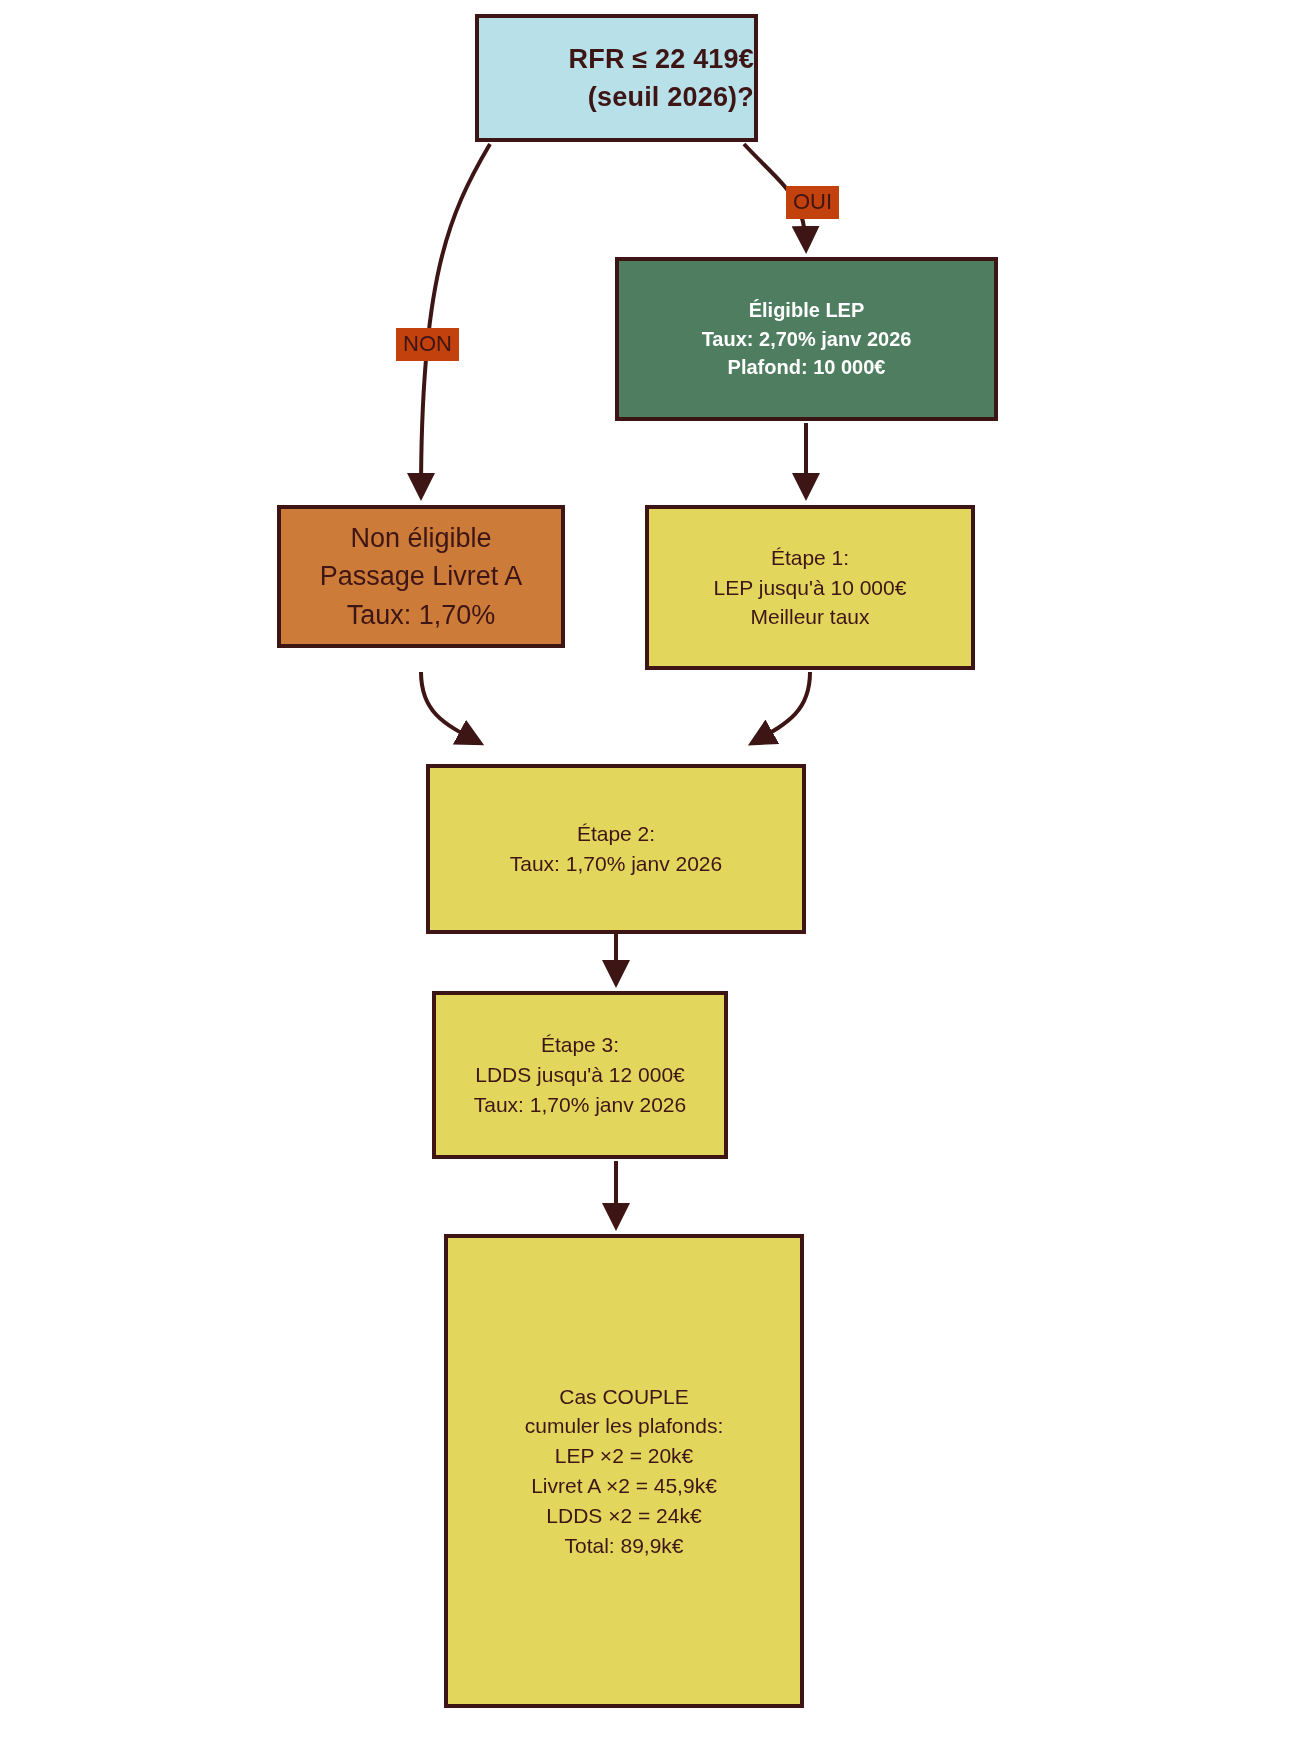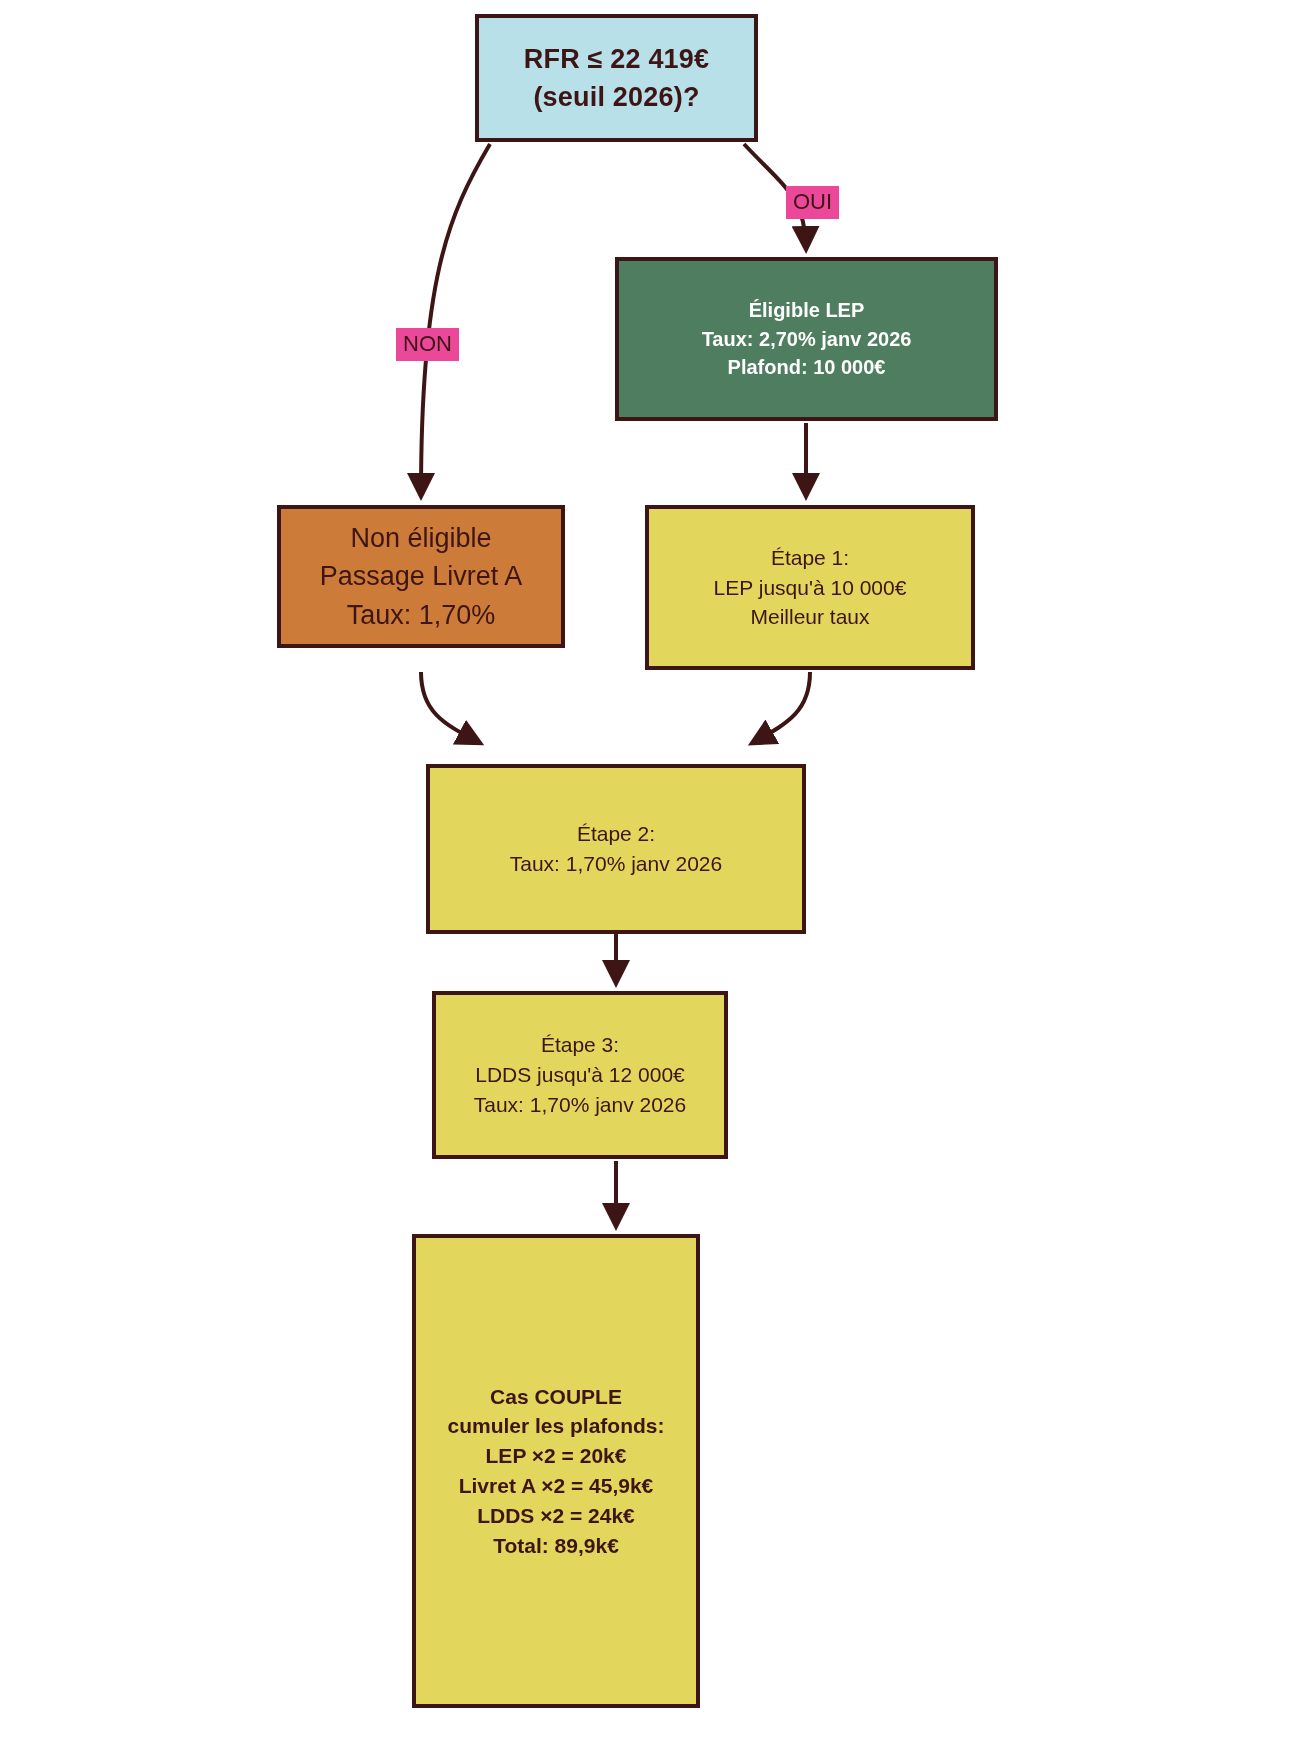--- a/index.html
+++ b/index.html
@@ -57,32 +57,32 @@
   }
   .n-orange {
     background: #cd7b38;
     font-size: 27px;
   }
   .n-yellow {
     background: #e2d65d;
     font-size: 21px;
   }
   
-  #node-decision { left: 475px; top: 14px;   width: 283px; height: 128px; }
+  #node-decision { left: 475px; top: 14px;   width: 283px; height: 128px; align-items: flex-end; }
   #node-green    { left: 615px; top: 257px;  width: 383px; height: 164px; }
   #node-orange   { left: 277px; top: 505px;  width: 288px; height: 143px; }
   #node-etape1   { left: 645px; top: 505px;  width: 330px; height: 165px; }
   #node-etape2   { left: 426px; top: 752px;  width: 380px; height: 170px; margin-top: 12px; }
   #node-etape3   { left: 432px; top: 991px;  width: 296px; height: 168px; }
-  #node-couple   { left: 412px; top: 1234px; width: 288px; height: 474px; font-weight: bold; }
+  #node-couple   { left: 444px; top: 1234px; width: 360px; height: 474px; }
 
   
   .edge-label {
     position: absolute;
-    background: #ec4899;
+    background: #c2410c;
     color: #3d1515;
     font-size: 22px;
     line-height: 1.0;
     padding: 5px 7px 6px 7px;
     white-space: nowrap;
   }
   #label-non { left: 396px; top: 328px; }
   #label-oui { left: 786px; top: 186px; }
 </style>
 </head>

